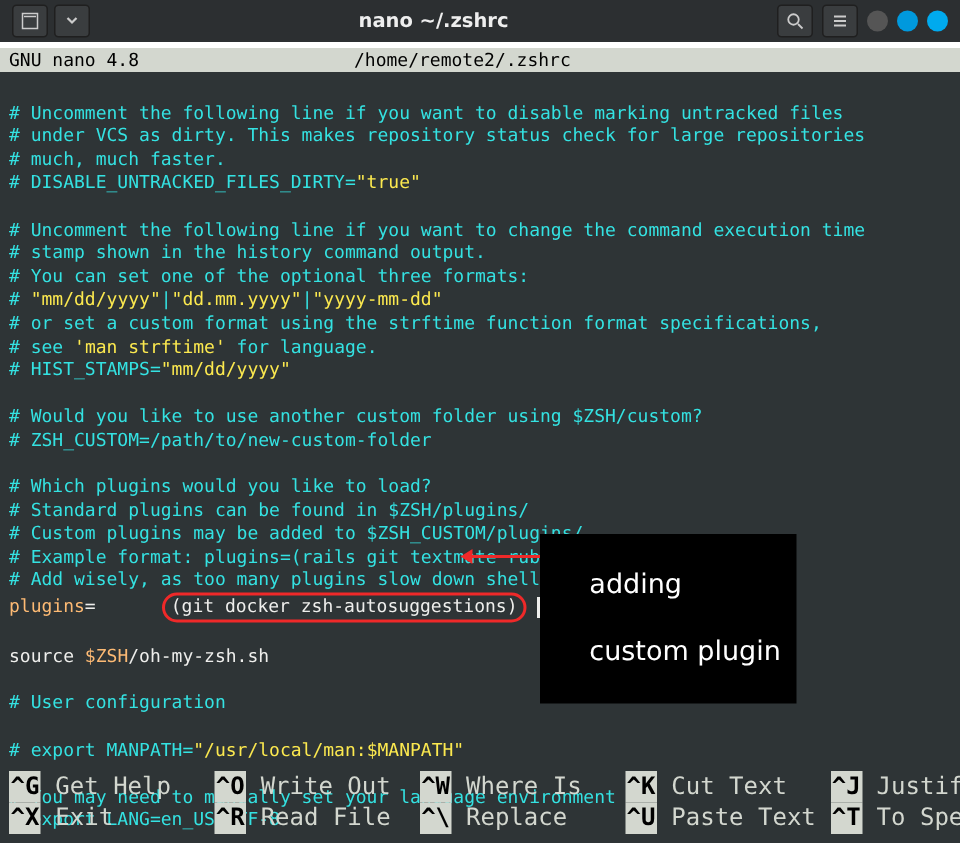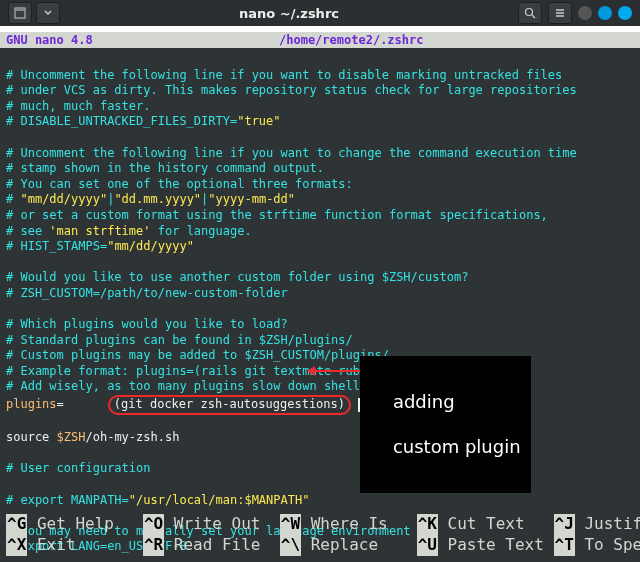--- a/index.html
+++ b/index.html
@@ -11,21 +11,21 @@
     width: 640px;
     height: 562px;
     overflow: hidden;
   }
   .titlebar {
     height: 32px;
     background: #2c2f31;
     display: flex;
     align-items: center;
     padding: 0 8px;
-    border-bottom: 6px solid #ffffff;
+    border-bottom: 4px solid #ffffff;
   }
   .tb-left { display:flex; gap:4px; }
   .tb-btn {
     width:24px; height:22px;
     background:#3a3d3f;
     border:1px solid #1f1f1f;
     border-radius:3px;
     display:flex; align-items:center; justify-content:center;
     color:#ccc; font-size:11px;
   }
@@ -37,26 +37,25 @@
     font-weight:bold;
     color:#eee;
   }
   .tb-right { display:flex; gap:6px; align-items:center;}
   .wbtn { width:14px; height:14px; border-radius:50%; }
   .wmin { background:#555;}
   .wmax { background:#0099dd;}
   .wcls { background:#00aaee;}
   .statusbar {
     background:#d3d7cf;
-    color:#6d28d9;
+    color:#000000;
     display:flex;
     padding:1px 6px;
-    font-weight:bold;
+    font-weight:normal;
     font-size:12px;
-    gap:43px;
   }
   .statusbar .sname { width:230px; }
   .terminal {
     padding: 4px 6px 0 6px;
     color:#d3d7cf;
     line-height:1.3;
     white-space:pre;
     position:relative;
   }
   .cyan { color:#34e2e2; }
@@ -73,21 +72,21 @@
     border-radius:10px;
     padding:0 4px;
     margin-left:44px;
   }
   .annotation{
     position:absolute;
     background:#000;
     color:#fff;
     font-family:"DejaVu Sans", Arial, sans-serif;
     font-size:18px;
-    padding:12px 10px;
+    padding:0 10px;
     line-height:1.25;
   }
   .arrow{
     position:absolute;
     height:2px;
     background:#ef2929;
   }
   .arrow:before{
     content:"";
     position:absolute;

